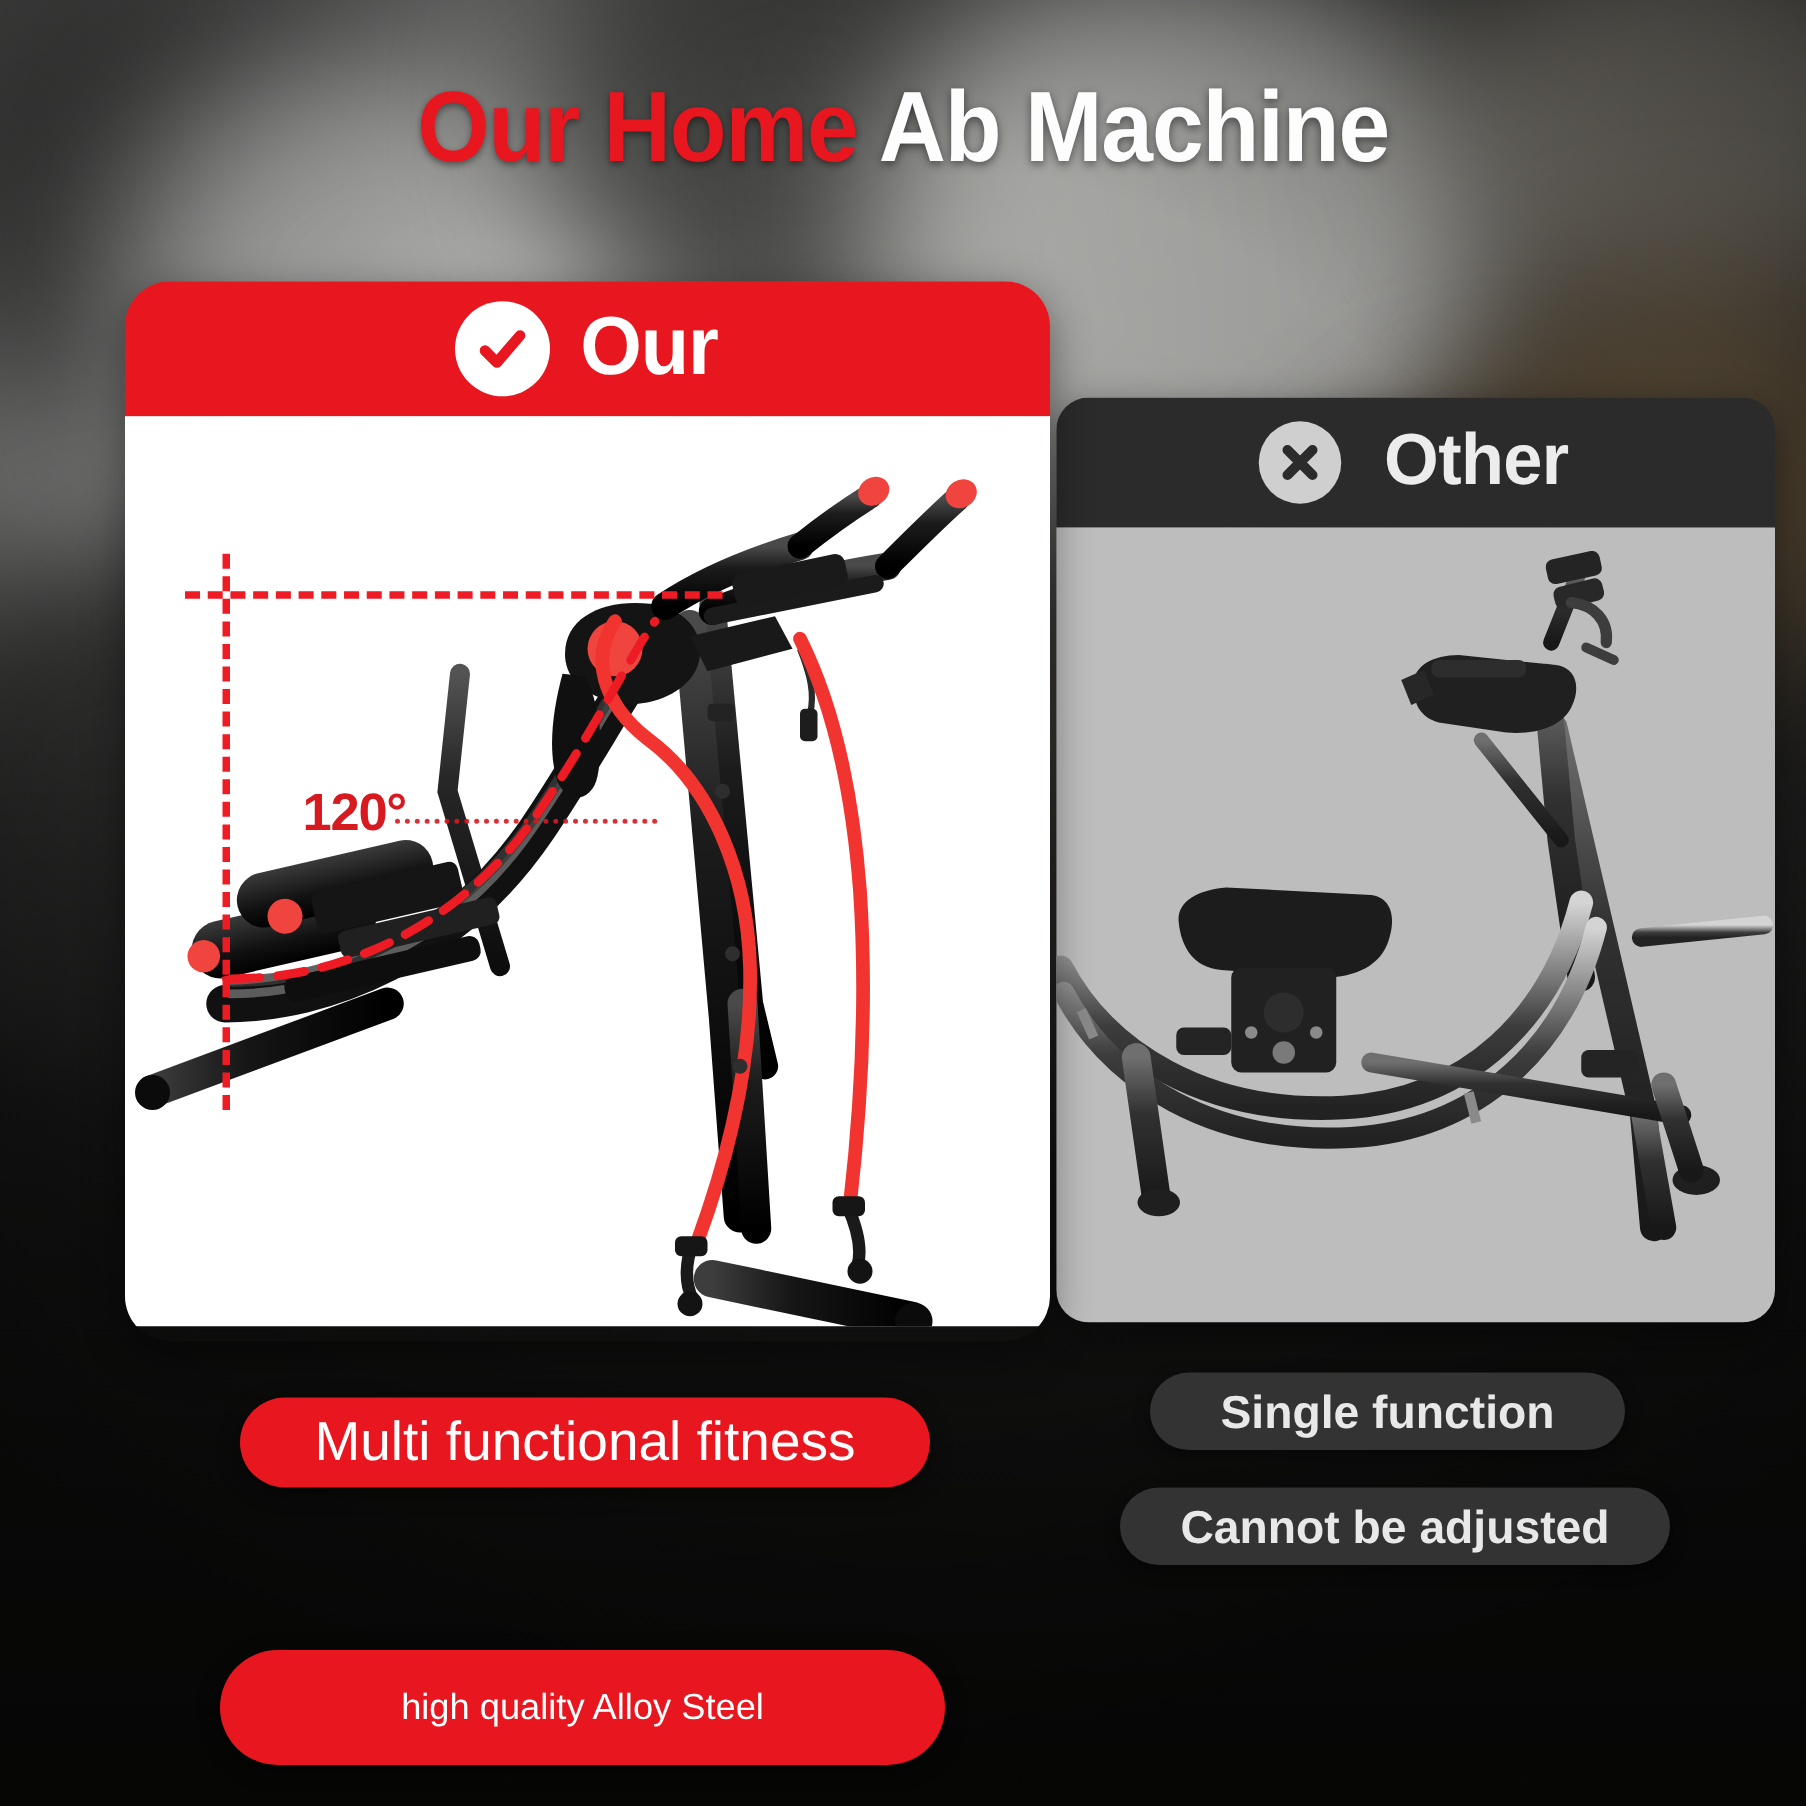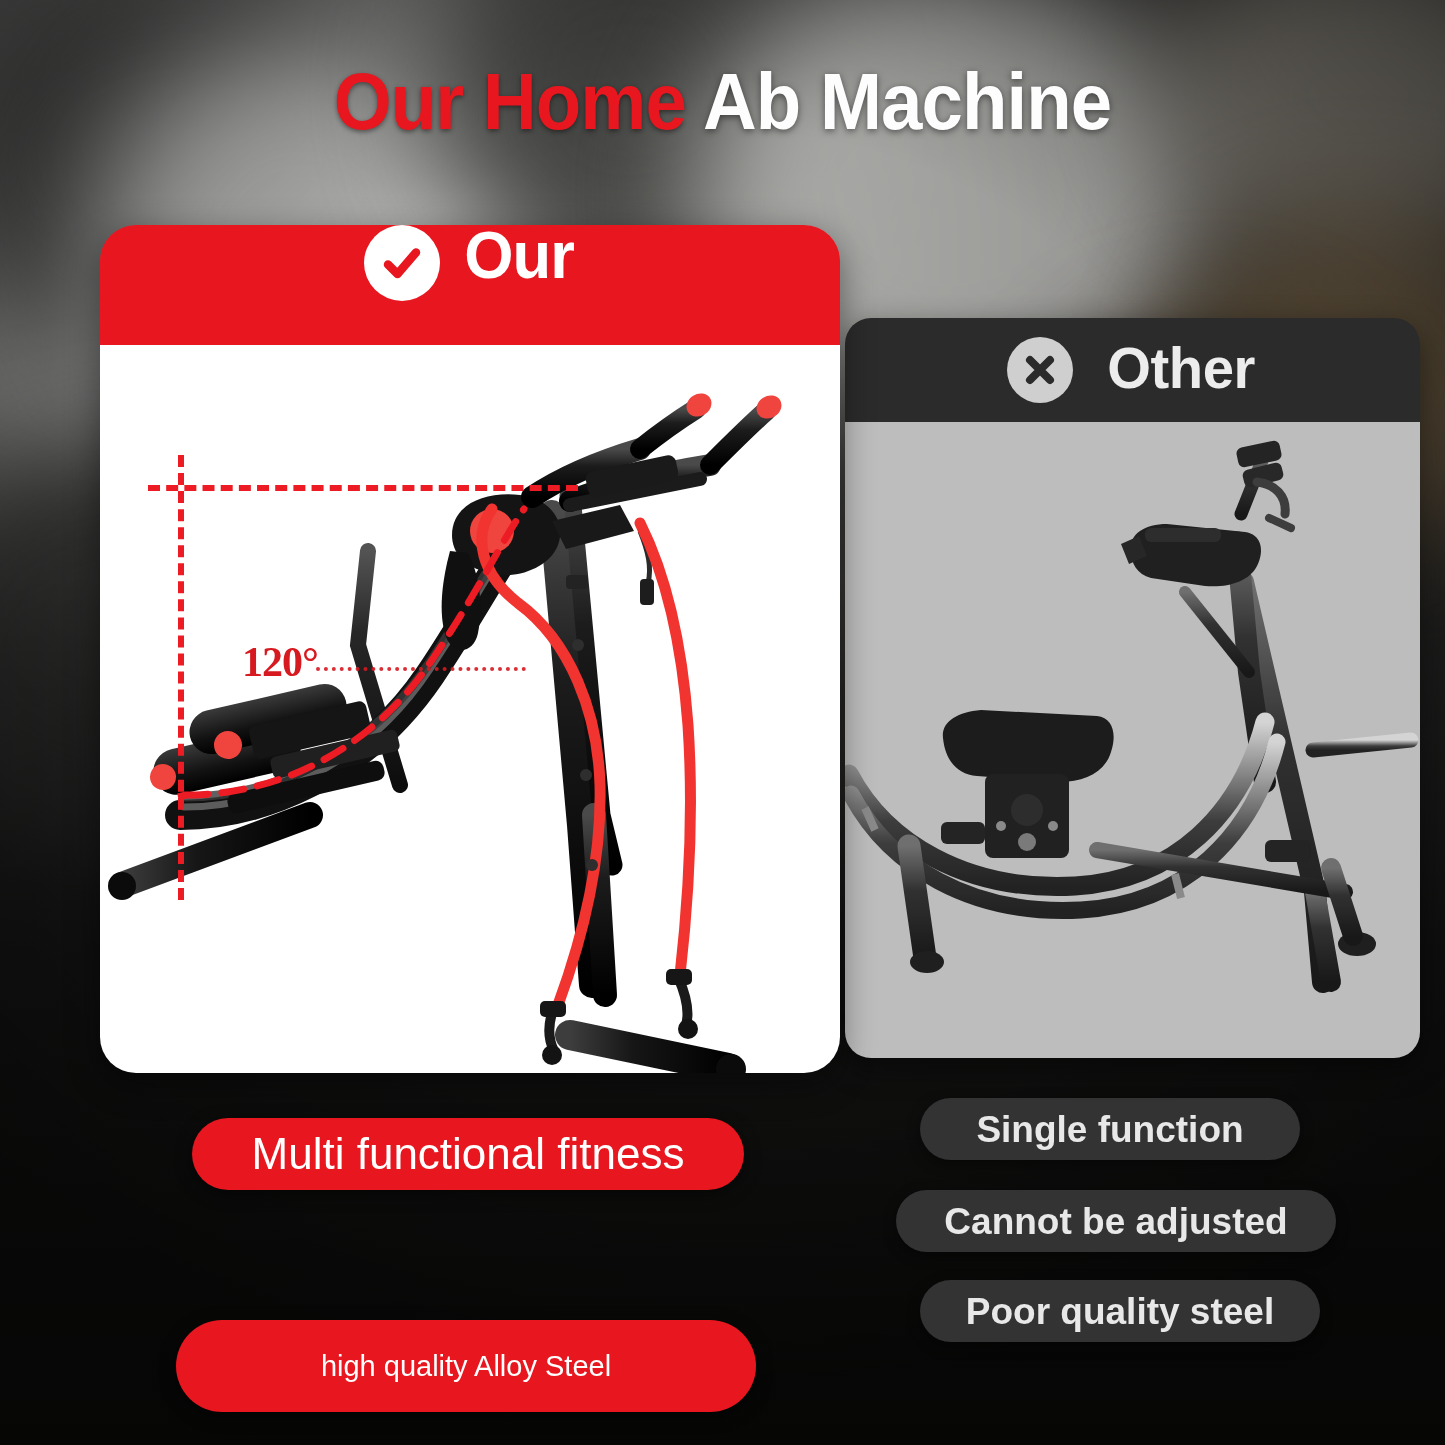--- a/index.html
+++ b/index.html
@@ -61,22 +61,22 @@
   .card{ position:absolute; overflow:hidden; }
 
   
   .card-our{
     left:100px; top:225px; width:740px; height:848px;
     border-radius:36px;
     box-shadow:0 10px 34px rgba(0,0,0,.45);
     z-index:6;
   }
   .our-head{
-    height:120px; background:#E8161F;
-    display:flex; align-items:flex-start; justify-content:center; gap:22px;
+    height:108px; background:#E8161F;
+    display:flex; align-items:center; justify-content:center; gap:22px;
   }
   .our-head .label{
     color:#fff; font-size:66px; font-weight:bold; letter-spacing:-1px;
     line-height:1; transform:translateY(-3px) scaleX(.96);
   }
   .check-badge{
     width:76px; height:76px; border-radius:50%; background:#fff;
     display:flex; align-items:center; justify-content:center; flex:none;
   }
   .our-body{
@@ -101,21 +101,21 @@
   .x-badge{
     width:66px; height:66px; border-radius:50%; background:#CFCFCF;
     display:flex; align-items:center; justify-content:center; flex:none;
   }
   .other-body{
     position:relative; height:636px;
     background:#BDBDBD;
   }
 
   
-  .our-art{ position:absolute; inset:0;font-family:Liberation Serif, serif; }
+  .our-art{ position:absolute; inset:0; }
   .dim-v{
     position:absolute; left:78px; top:110px; width:0; height:445px;
     border-left:6px dashed #ED1C24;
   }
   .dim-h{
     position:absolute; left:48px; top:140px; width:430px; height:0;
     border-top:6px dashed #ED1C24;
   }
   .ang-label{
     position:absolute; left:142px; top:296px;
@@ -372,17 +372,14 @@
   <div class="pill pill-red p-our-2">
     <span>high quality Alloy Steel</span>
   </div>
 
   <div class="pill pill-dark p-oth-1">
     <span>Cannot be adjusted</span>
   </div>
   <div class="pill pill-dark p-oth-0">
     <span>Single function</span>
   </div>
-  <div class="pill pill-dark p-oth-2">
-    <span>Poor quality steel</span>
-  </div>
 
 </div>
 
 </body></html>

